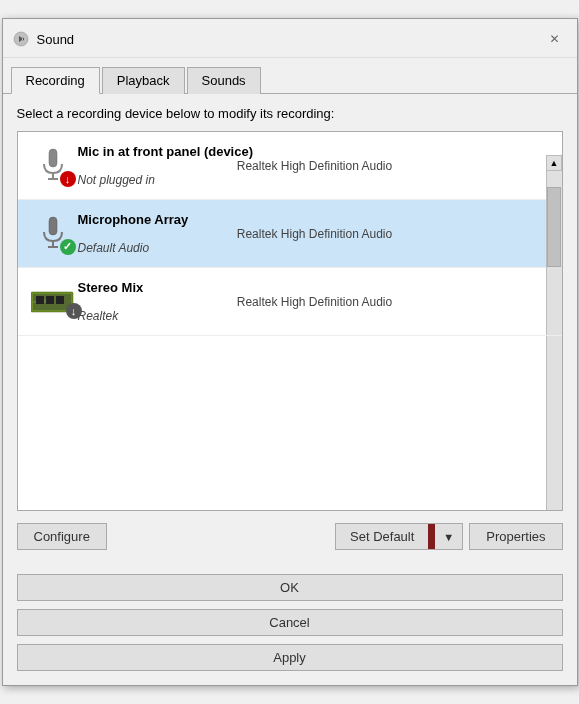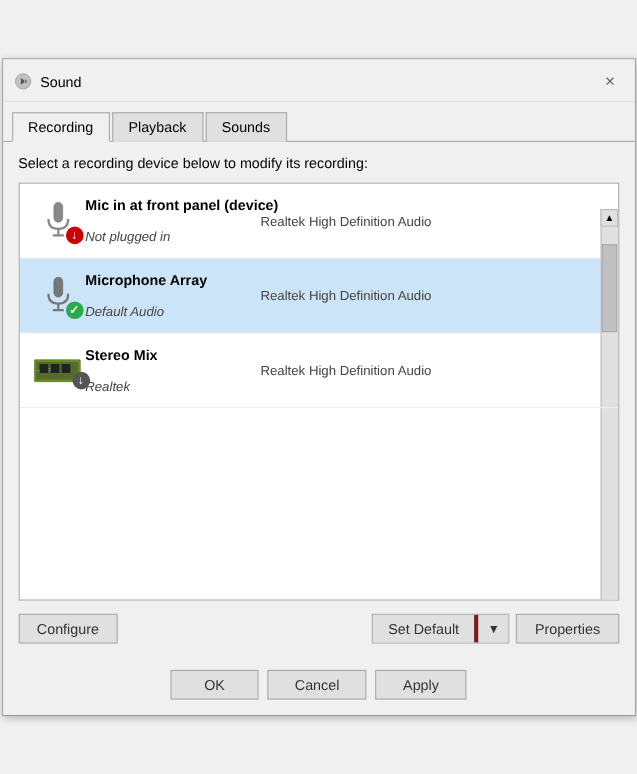--- a/index.html
+++ b/index.html
@@ -189,38 +189,39 @@
     .btn-split {
       display: flex;
       border: 1px solid #aaa;
     }
     .btn-split-main {
       padding: 5px 14px;
       background: #e0e0e0;
       font-size: 13px;
       cursor: pointer;
       border: none;
-      border-right: 4px solid #7f1d1d;
+      border-right: 7px solid #7f1d1d;
       color: #333;
     }
     .btn-split-arrow {
       padding: 5px 8px;
       background: #e0e0e0;
       font-size: 11px;
       cursor: pointer;
       border: none;
       color: #333;
     }
     .spacer { flex: 1; }
     .dialog-buttons {
       display: flex;
       justify-content: center;
       gap: 8px;
       padding: 10px 14px 14px 14px;
       background: #f0f0f0;
+      flex-direction: column;
     }
     .dialog-btn {
       padding: 5px 24px;
       border: 1px solid #aaa;
       background: #e0e0e0;
       font-size: 13px;
       cursor: pointer;
       min-width: 80px;
       color: #333;
     }

